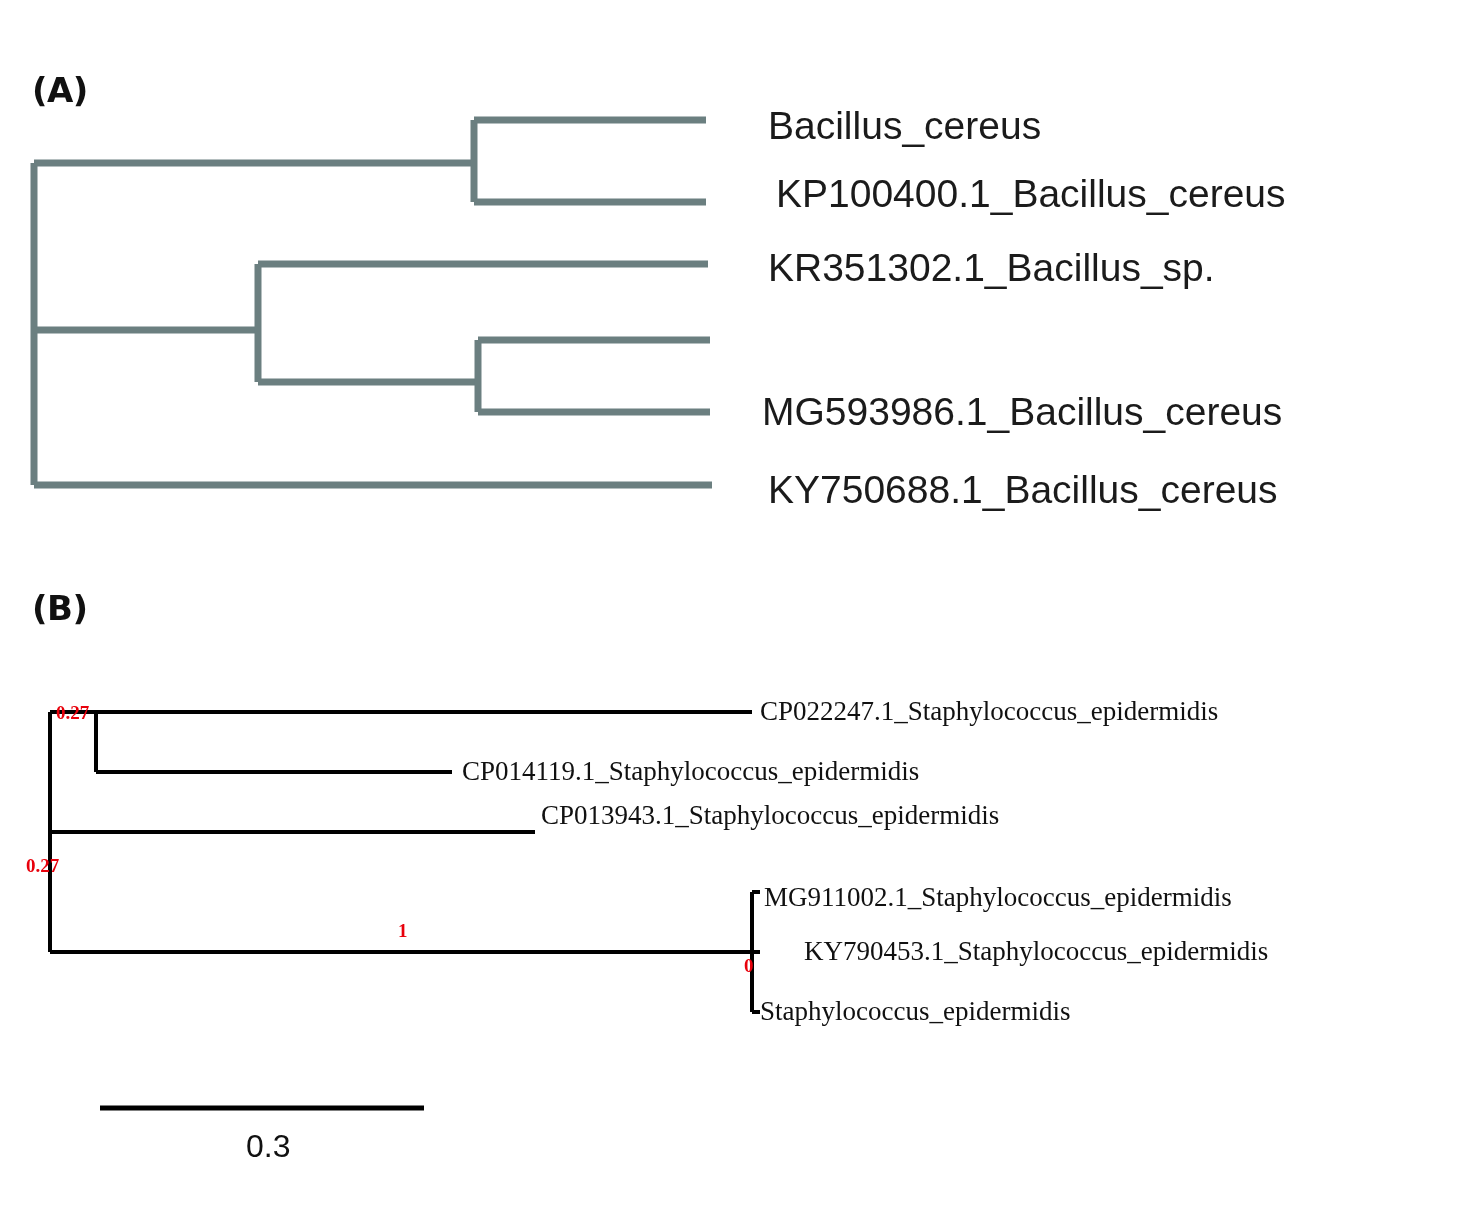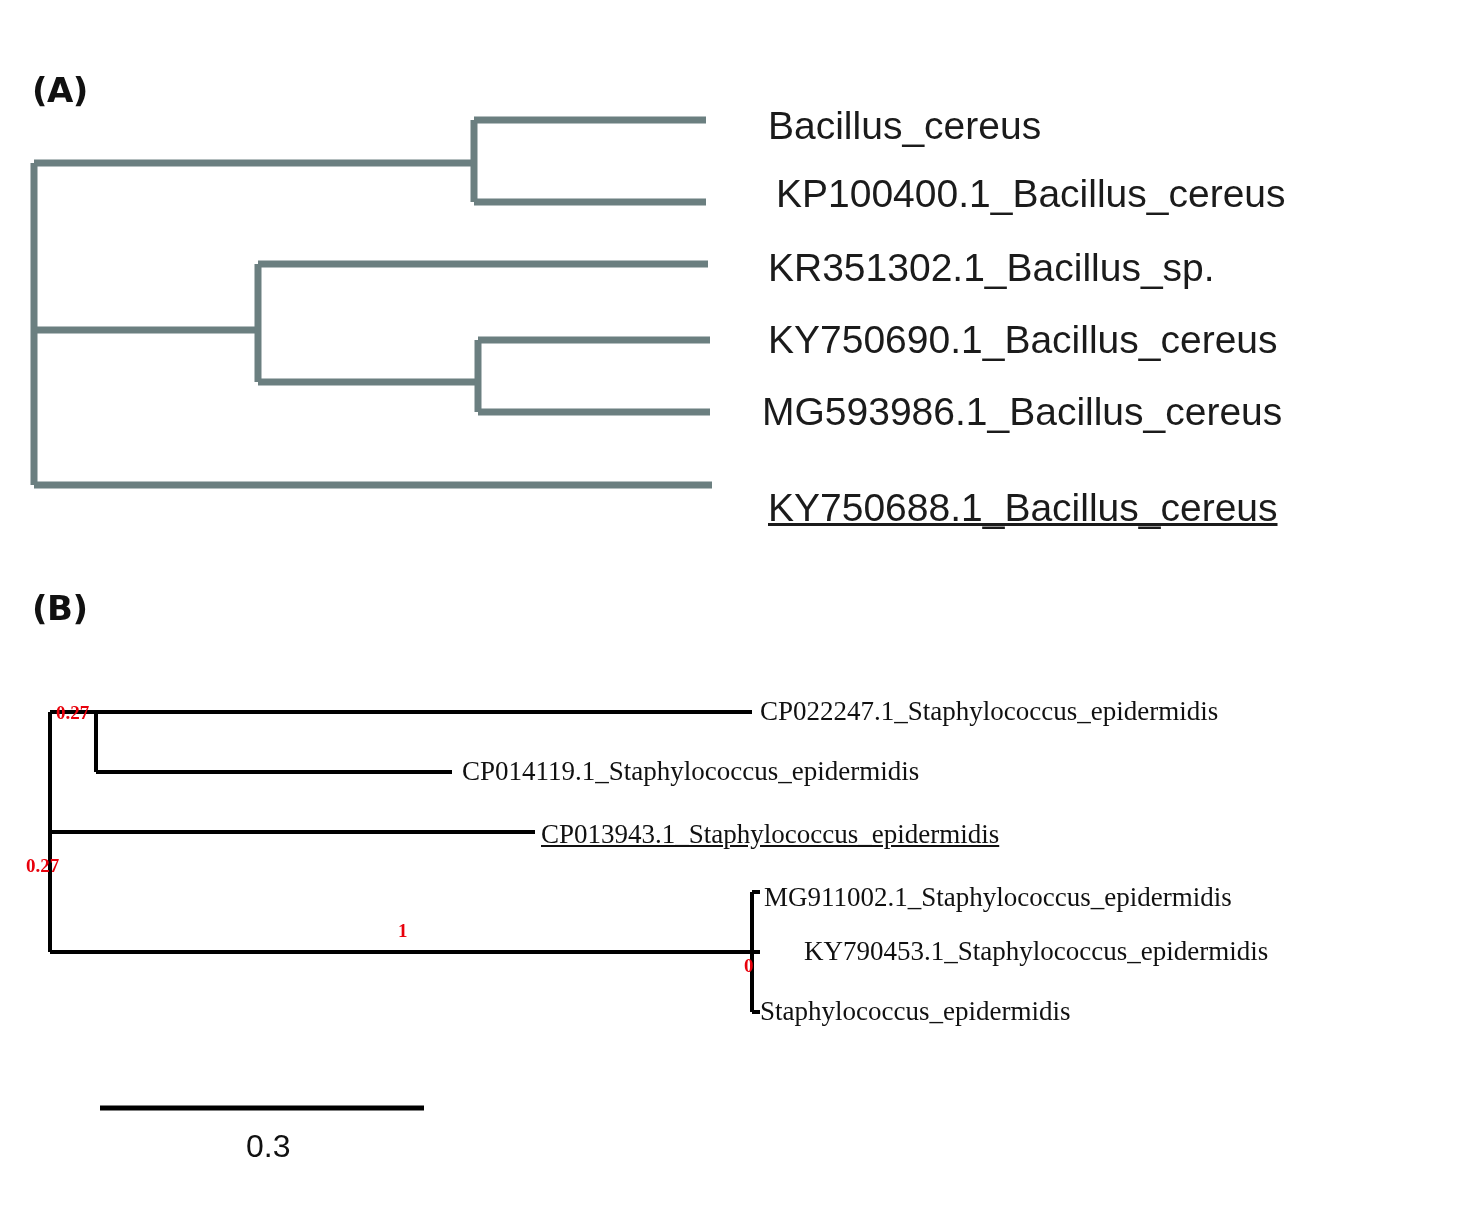--- a/index.html
+++ b/index.html
@@ -105,23 +105,22 @@
 
         <path d="M478,340 L478,412"></path>
         <path d="M478,340 L710,340"></path>
         <path d="M478,412 L710,412"></path>
       </g>
     </svg>
 
     <span class="taxa-a" style="left:768px; top:104px;">Bacillus_cereus</span>
     <span class="taxa-a" style="left:768px; top:172px;margin-left:8px;">KP100400.1_Bacillus_cereus</span>
     <span class="taxa-a" style="left:768px; top:246px;">KR351302.1_Bacillus_sp.</span>
-    <span class="taxa-a" style="left:768px; top:318px;">KY750690.1_Bacillus_cereus</span>
     <span class="taxa-a" style="left:762px; top:390px;">MG593986.1_Bacillus_cereus</span>
-    <span class="taxa-a" style="left:768px; top:486px;text-decoration:underline;">KY750688.1_Bacillus_cereus</span>
+    <span class="taxa-a" style="left:768px; top:468px;">KY750688.1_Bacillus_cereus</span>
   </div>
 
   <div id="panel-b">
 
     <span class="panel-label" id="label-b" style="top:28px;">(B)</span>
 
     <svg width="1484" height="668">
       <g fill="none" stroke="#000000" stroke-width="4" stroke-linecap="butt">
 
         <path d="M50,152 L50,392"></path>
@@ -150,21 +149,21 @@
       </g>
     </svg>
 
     <span class="support" style="left:56px; top:142px;">0.27</span>
     <span class="support" style="left:26px; top:295px;">0.27</span>
     <span class="support" style="left:398px; top:360px;">1</span>
     <span class="support" style="left:744px; top:395px;">0</span>
 
     <span class="taxa-b" style="left:760px; top:136px;">CP022247.1_Staphylococcus_epidermidis</span>
     <span class="taxa-b" style="left:462px; top:196px;">CP014119.1_Staphylococcus_epidermidis</span>
-    <span class="taxa-b" style="left:541px; top:259px;text-decoration:underline;">CP013943.1_Staphylococcus_epidermidis</span>
+    <span class="taxa-b" style="left:541px; top:240px;">CP013943.1_Staphylococcus_epidermidis</span>
     <span class="taxa-b" style="left:764px; top:298px;margin-top:24px;">MG911002.1_Staphylococcus_epidermidis</span>
     <span class="taxa-b" style="left:764px; top:376px;margin-left:40px;">KY790453.1_Staphylococcus_epidermidis</span>
     <span class="taxa-b" style="left:760px; top:436px;">Staphylococcus_epidermidis</span>
 
     <span class="scale-label" style="left:246px; top:568px;">0.3</span>
   </div>
 
 </div>
 
 </body></html>

